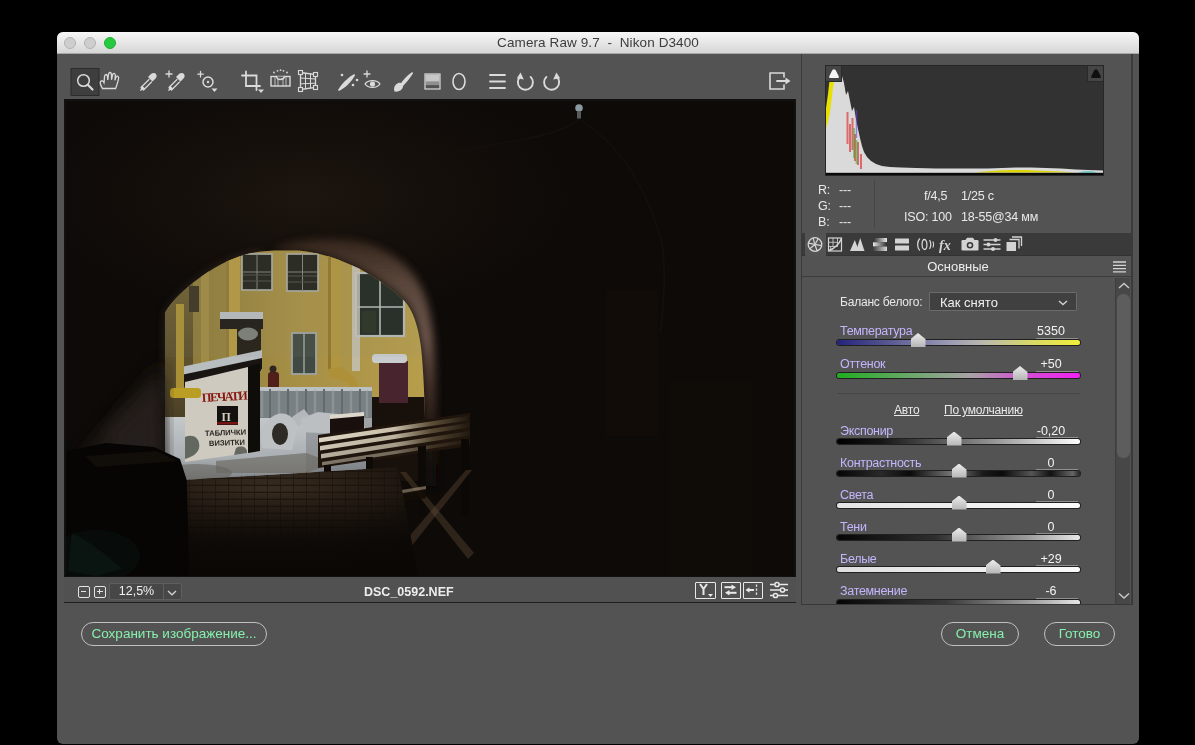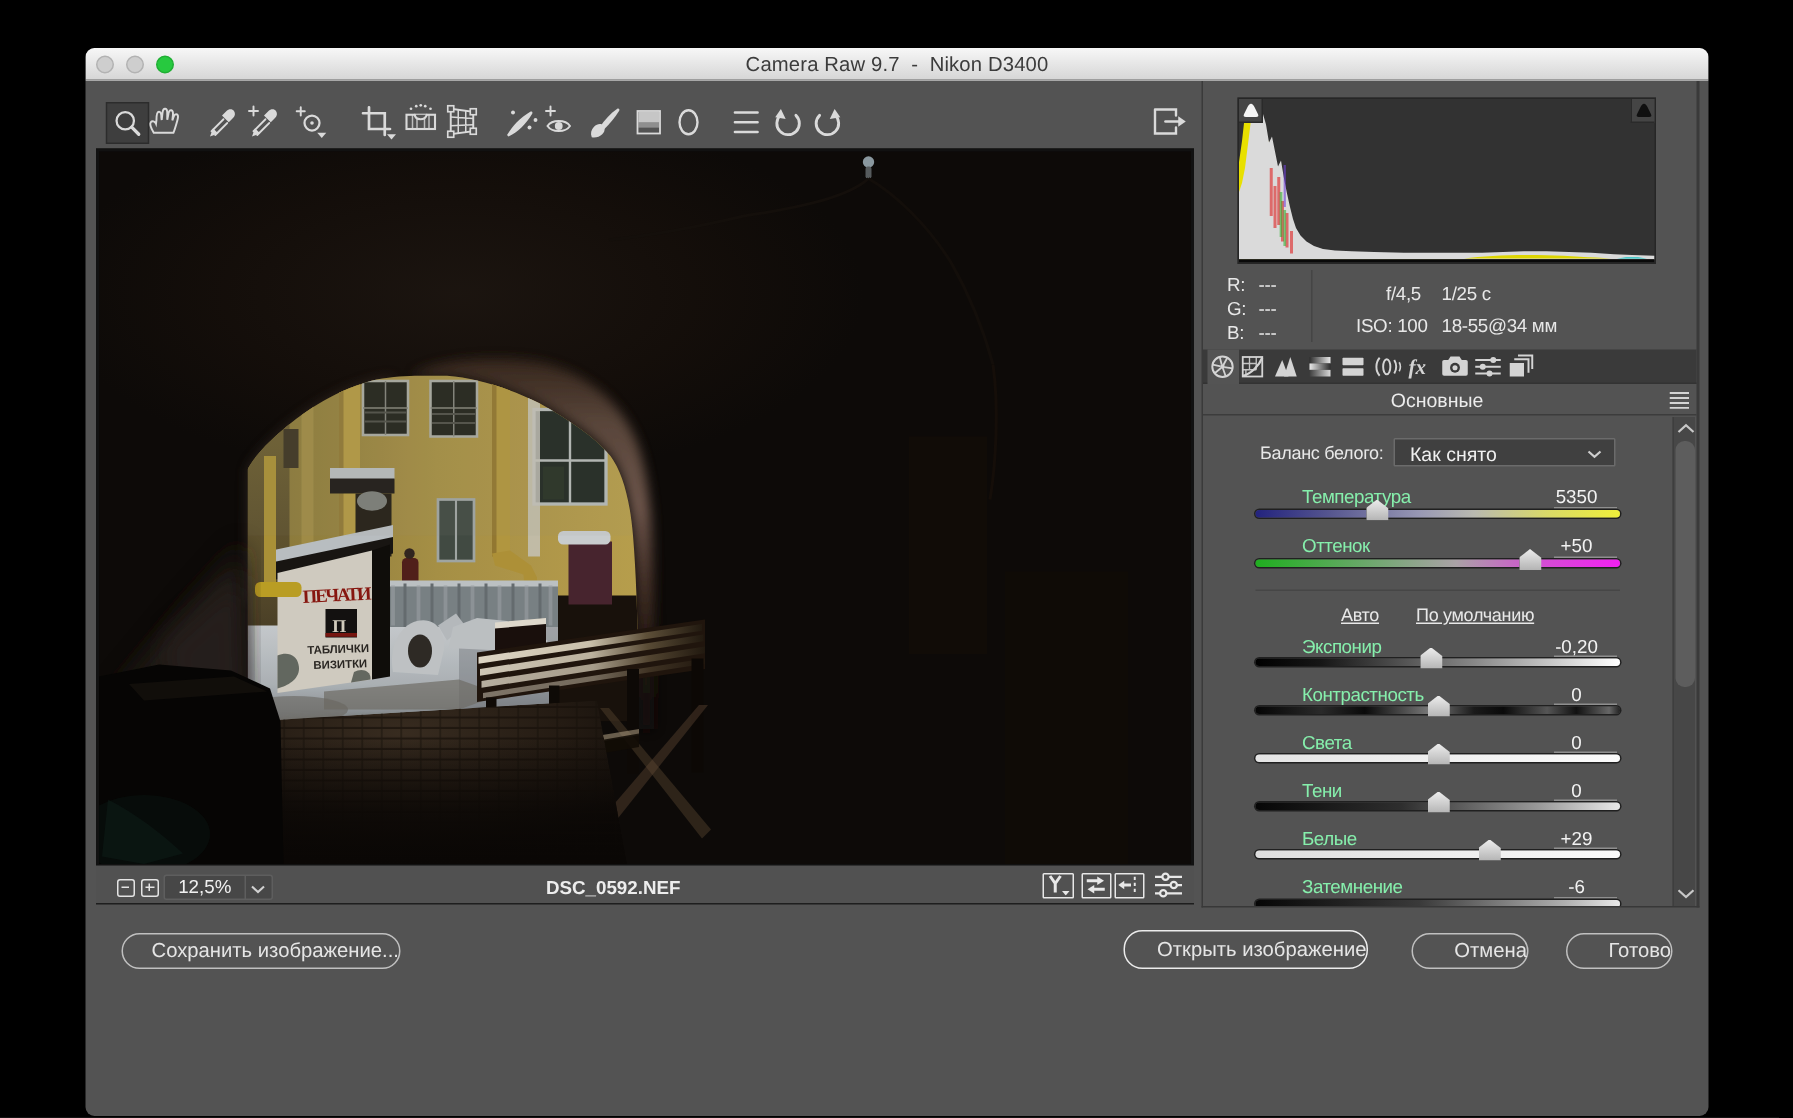--- a/index.html
+++ b/index.html
@@ -10,22 +10,22 @@
     background:#535353; border-radius:6px; overflow:hidden; }
   #titlebar { position:absolute; left:0; top:0; width:1082px; height:22px;
     background:linear-gradient(#f7f7f7, #d6d6d6);
     border-bottom:1px solid #a8a8a8; }
   #title { position:absolute; top:3px; width:100%; text-align:center;
     font-size:13.5px; color:#3c3c3c; letter-spacing:0.1px; }
   .tl { position:absolute; top:37px; width:12px; height:12px; border-radius:50%; }
   .sep-v { position:absolute; background:#3a3a3a; width:1px; }
   .txt { position:absolute; color:#e8e8e8; font-size:12px; letter-spacing:-0.2px; white-space:nowrap; }
   .btn { position:absolute; border:1px solid #c0c0c0; border-radius:12.5px;
-    color:#e5e5e5; font-size:13.5px; text-align:right; line-height:22px; height:24px; }
-  .lab { position:absolute; left:783px; font-size:12.5px; letter-spacing:-0.3px; color:#86efac; white-space:nowrap;margin-left:28px; }
+    color:#86efac; font-size:13.5px; text-align:center; line-height:22px; height:24px; }
+  .lab { position:absolute; left:783px; font-size:12.5px; letter-spacing:-0.3px; color:#c4b5fd; white-space:nowrap; }
   .val { position:absolute; left:952px; width:84px; text-align:center; font-size:12.5px; color:#f2f2f2; }
   .und { position:absolute; left:979px; width:42px; height:1px; background:#8f8f8f; }
   .slider { position:absolute; left:780px; width:243px; height:5px; border-radius:2.5px;
     box-shadow:0 0 0 1px rgba(20,20,20,0.8); }
   .thumb { position:absolute; width:15px; height:14px;
     background:linear-gradient(#ececec,#b4b4b4);
     clip-path:polygon(50% 0%, 100% 42%, 100% 100%, 0% 100%, 0% 42%);
     filter:drop-shadow(0 0 0.5px #222); }
 </style>
 </head>
@@ -373,21 +373,20 @@
           <path d="M0,4.5 L18,4.5 M0,10 L18,10 M0,15.5 L18,15.5"></path>
           <circle cx="7" cy="4.5" r="2.1" fill="#515151"></circle>
           <circle cx="12.5" cy="10" r="2.1" fill="#515151"></circle>
           <circle cx="5.5" cy="15.5" r="2.1" fill="#515151"></circle>
         </g>
       </svg>
     </div>
   </div>
 
   <div class="btn" style="left:24px; top:590px; width:186px;">Сохранить изображение...</div>
-  <div class="btn" style="left:692px; top:588px; width:163px; height:26px; line-height:23px; border:1.8px solid #ececec;">Открыть изображение</div>
   <div class="btn" style="left:884px; top:589.5px; width:78px;">Отмена</div>
   <div class="btn" style="left:987px; top:589.5px; width:71px;">Готово</div>
 
   <div class="sep-v" style="left:744px; top:22px; height:551px;"></div>
   <div class="sep-v" style="left:1074px; top:22px; height:551px; width:2px;"></div>
   <div class="abs" style="left:744px; top:572px; width:332px; height:1px; background:#383838;"></div>
 
   <div class="abs" style="left:768px; top:33px; width:279px; height:111px; background:#323232; border:1px solid #262626;">
     <svg width="277" height="109" viewBox="0 0 277 109" style="position:absolute;left:0;top:0;">
       <path d="M0,107 L0,42 L2,28 L4,10 L5.5,2 L7,0 L9,0 L11,1 L13,4 L15,9 L17,16 L19,26 L21,34 L23,44 L25,54 L27,64 L29,74 L32,83 L35,90 L39,95 L45,99 L54,102 L64,104 L80,105 L100,105.5 L120,106 L140,106.5 L152,107 Z" fill="#e8e000"></path>

